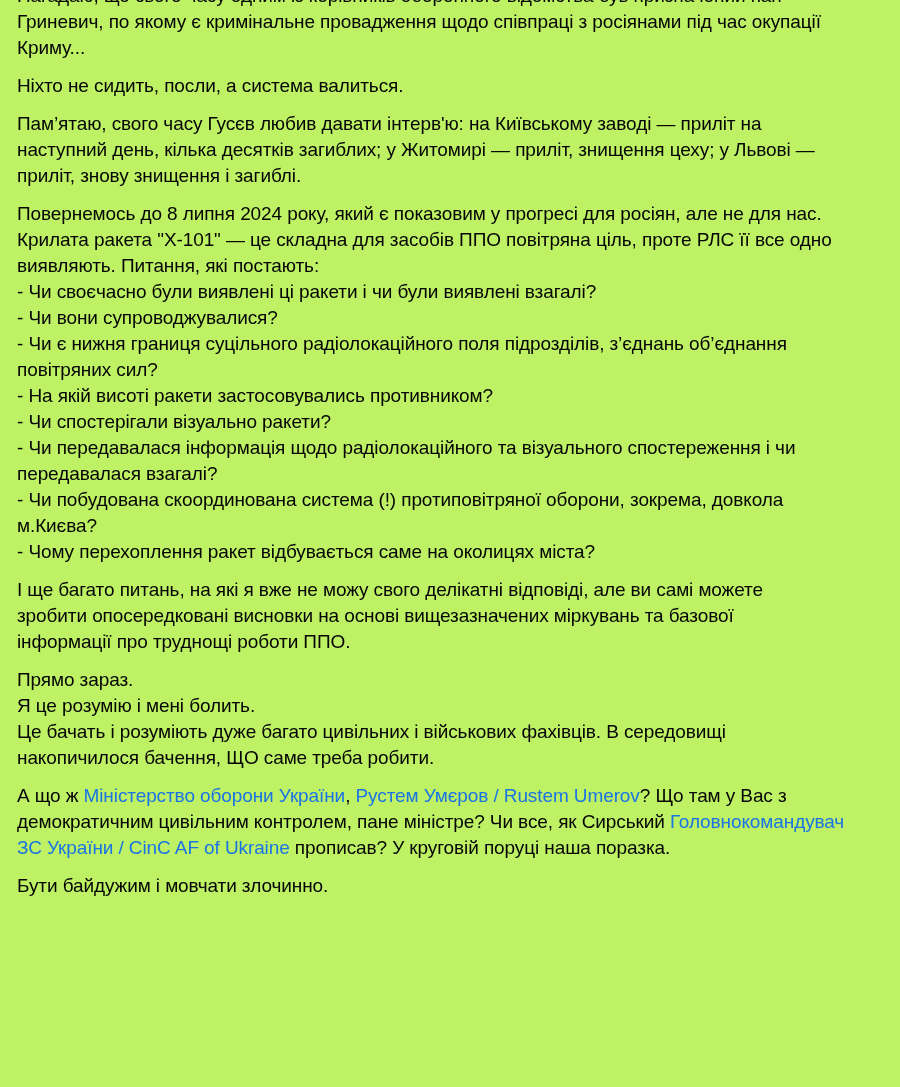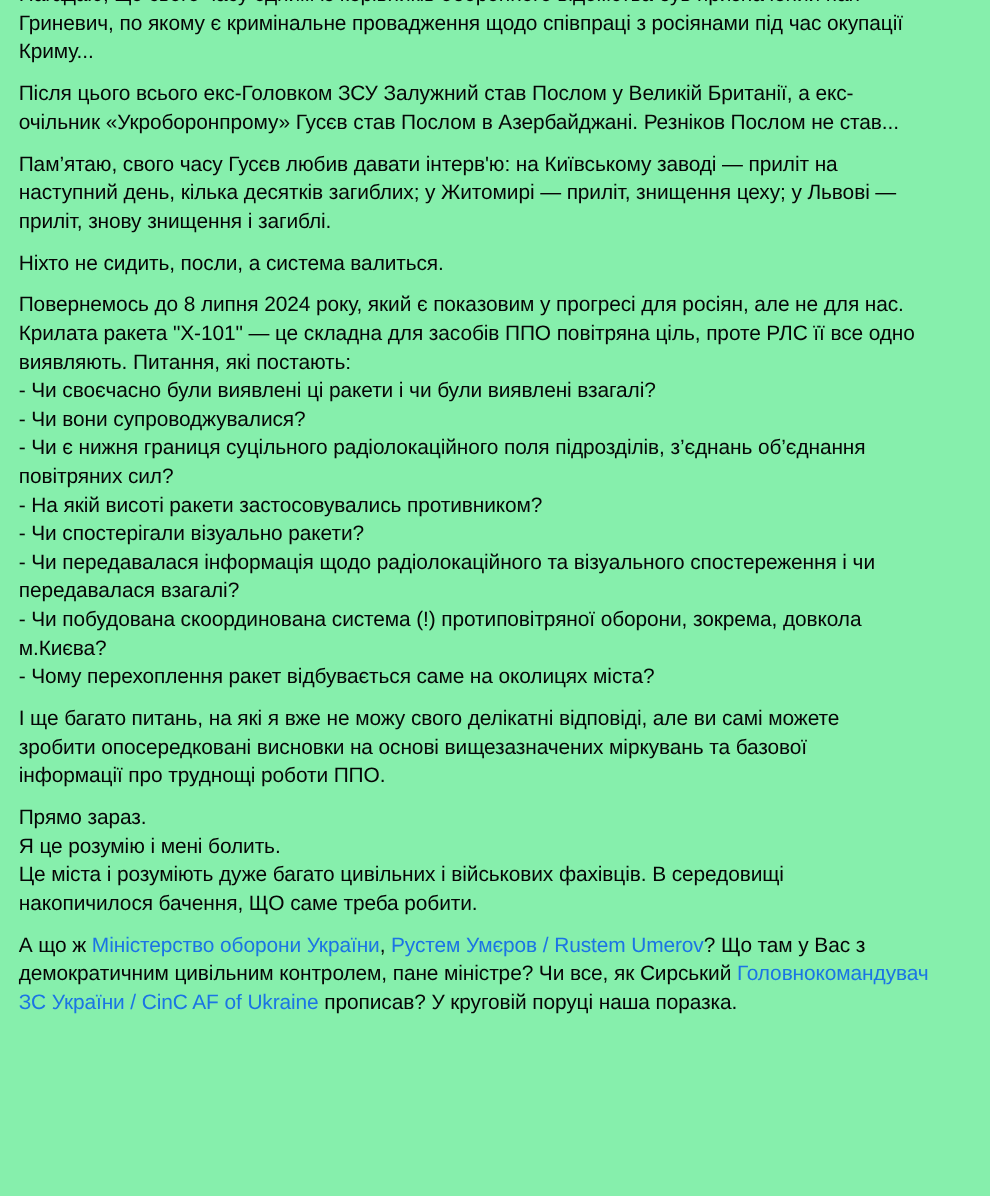--- a/index.html
+++ b/index.html
@@ -15,47 +15,46 @@
     letter-spacing:-0.1px;
     color:#050505;
   }
   .para{margin:0 0 12px 0;white-space:pre-line;}
   .clipped{margin:0;white-space:pre-line;}
   a.plink{color:var(--link,#1b74e4);text-decoration:none;cursor:pointer;}
 </style>
 </head>
 <body>
 
-<div class="viewport" style="background: #86efac;">
+<div class="viewport" style="background: #bef264;">
   <article class="post" style="color: rgb(5, 5, 5);">
     <p class="clipped">Нагадаю, що свого часу одним із керівників оборонного відомства був призначений пан</p>
     <p class="para">Гриневич, по якому є кримінальне провадження щодо співпраці з росіянами під час окупації
 Криму...</p>
-    <p class="para">Після цього всього екс-Головком ЗСУ Залужний став Послом у Великій Британії, а екс-
-очільник «Укроборонпрому» Гусєв став Послом в Азербайджані. Резніков Послом не став...</p>
+    <p class="para">Ніхто не сидить, посли, а система валиться.</p>
     <p class="para">Пам’ятаю, свого часу Гусєв любив давати інтерв'ю: на Київському заводі — приліт на
 наступний день, кілька десятків загиблих; у Житомирі — приліт, знищення цеху; у Львові —
 приліт, знову знищення і загиблі.</p>
-    <p class="para">Ніхто не сидить, посли, а система валиться.</p>
     <p class="para">Повернемось до 8 липня 2024 року, який є показовим у прогресі для росіян, але не для нас.
 Крилата ракета "Х-101" — це складна для засобів ППО повітряна ціль, проте РЛС її все одно
 виявляють. Питання, які постають:
 - Чи своєчасно були виявлені ці ракети і чи були виявлені взагалі?
 - Чи вони супроводжувалися?
 - Чи є нижня границя суцільного радіолокаційного поля підрозділів, з’єднань об’єднання
 повітряних сил?
 - На якій висоті ракети застосовувались противником?
 - Чи спостерігали візуально ракети?
 - Чи передавалася інформація щодо радіолокаційного та візуального спостереження і чи
 передавалася взагалі?
 - Чи побудована скоординована система (!) протиповітряної оборони, зокрема, довкола
 м.Києва?
 - Чому перехоплення ракет відбувається саме на околицях міста?</p>
     <p class="para">І ще багато питань, на які я вже не можу свого делікатні відповіді, але ви самі можете
 зробити опосередковані висновки на основі вищезазначених міркувань та базової
 інформації про труднощі роботи ППО.</p>
     <p class="para">Прямо зараз.
 Я це розумію і мені болить.
-Це міста і розуміють дуже багато цивільних і військових фахівців. В середовищі
+Це бачать і розуміють дуже багато цивільних і військових фахівців. В середовищі
 накопичилося бачення, ЩО саме треба робити.</p>
     <p class="para"><span>А що ж </span><a class="plink" href="#">Міністерство оборони України</a><span>, </span><a class="plink" href="#">Рустем Умєров / Rustem Umerov</a><span>? Що там у Вас з демократичним цивільним контролем, пане міністре? Чи все, як Сирський </span><a class="plink" href="#">Головнокомандувач ЗС України / CinC AF of Ukraine</a><span> прописав? У круговій поруці наша поразка.</span></p>
+    <p class="para">Бути байдужим і мовчати злочинно.</p>
   </article>
 </div>
 
 </body></html>

